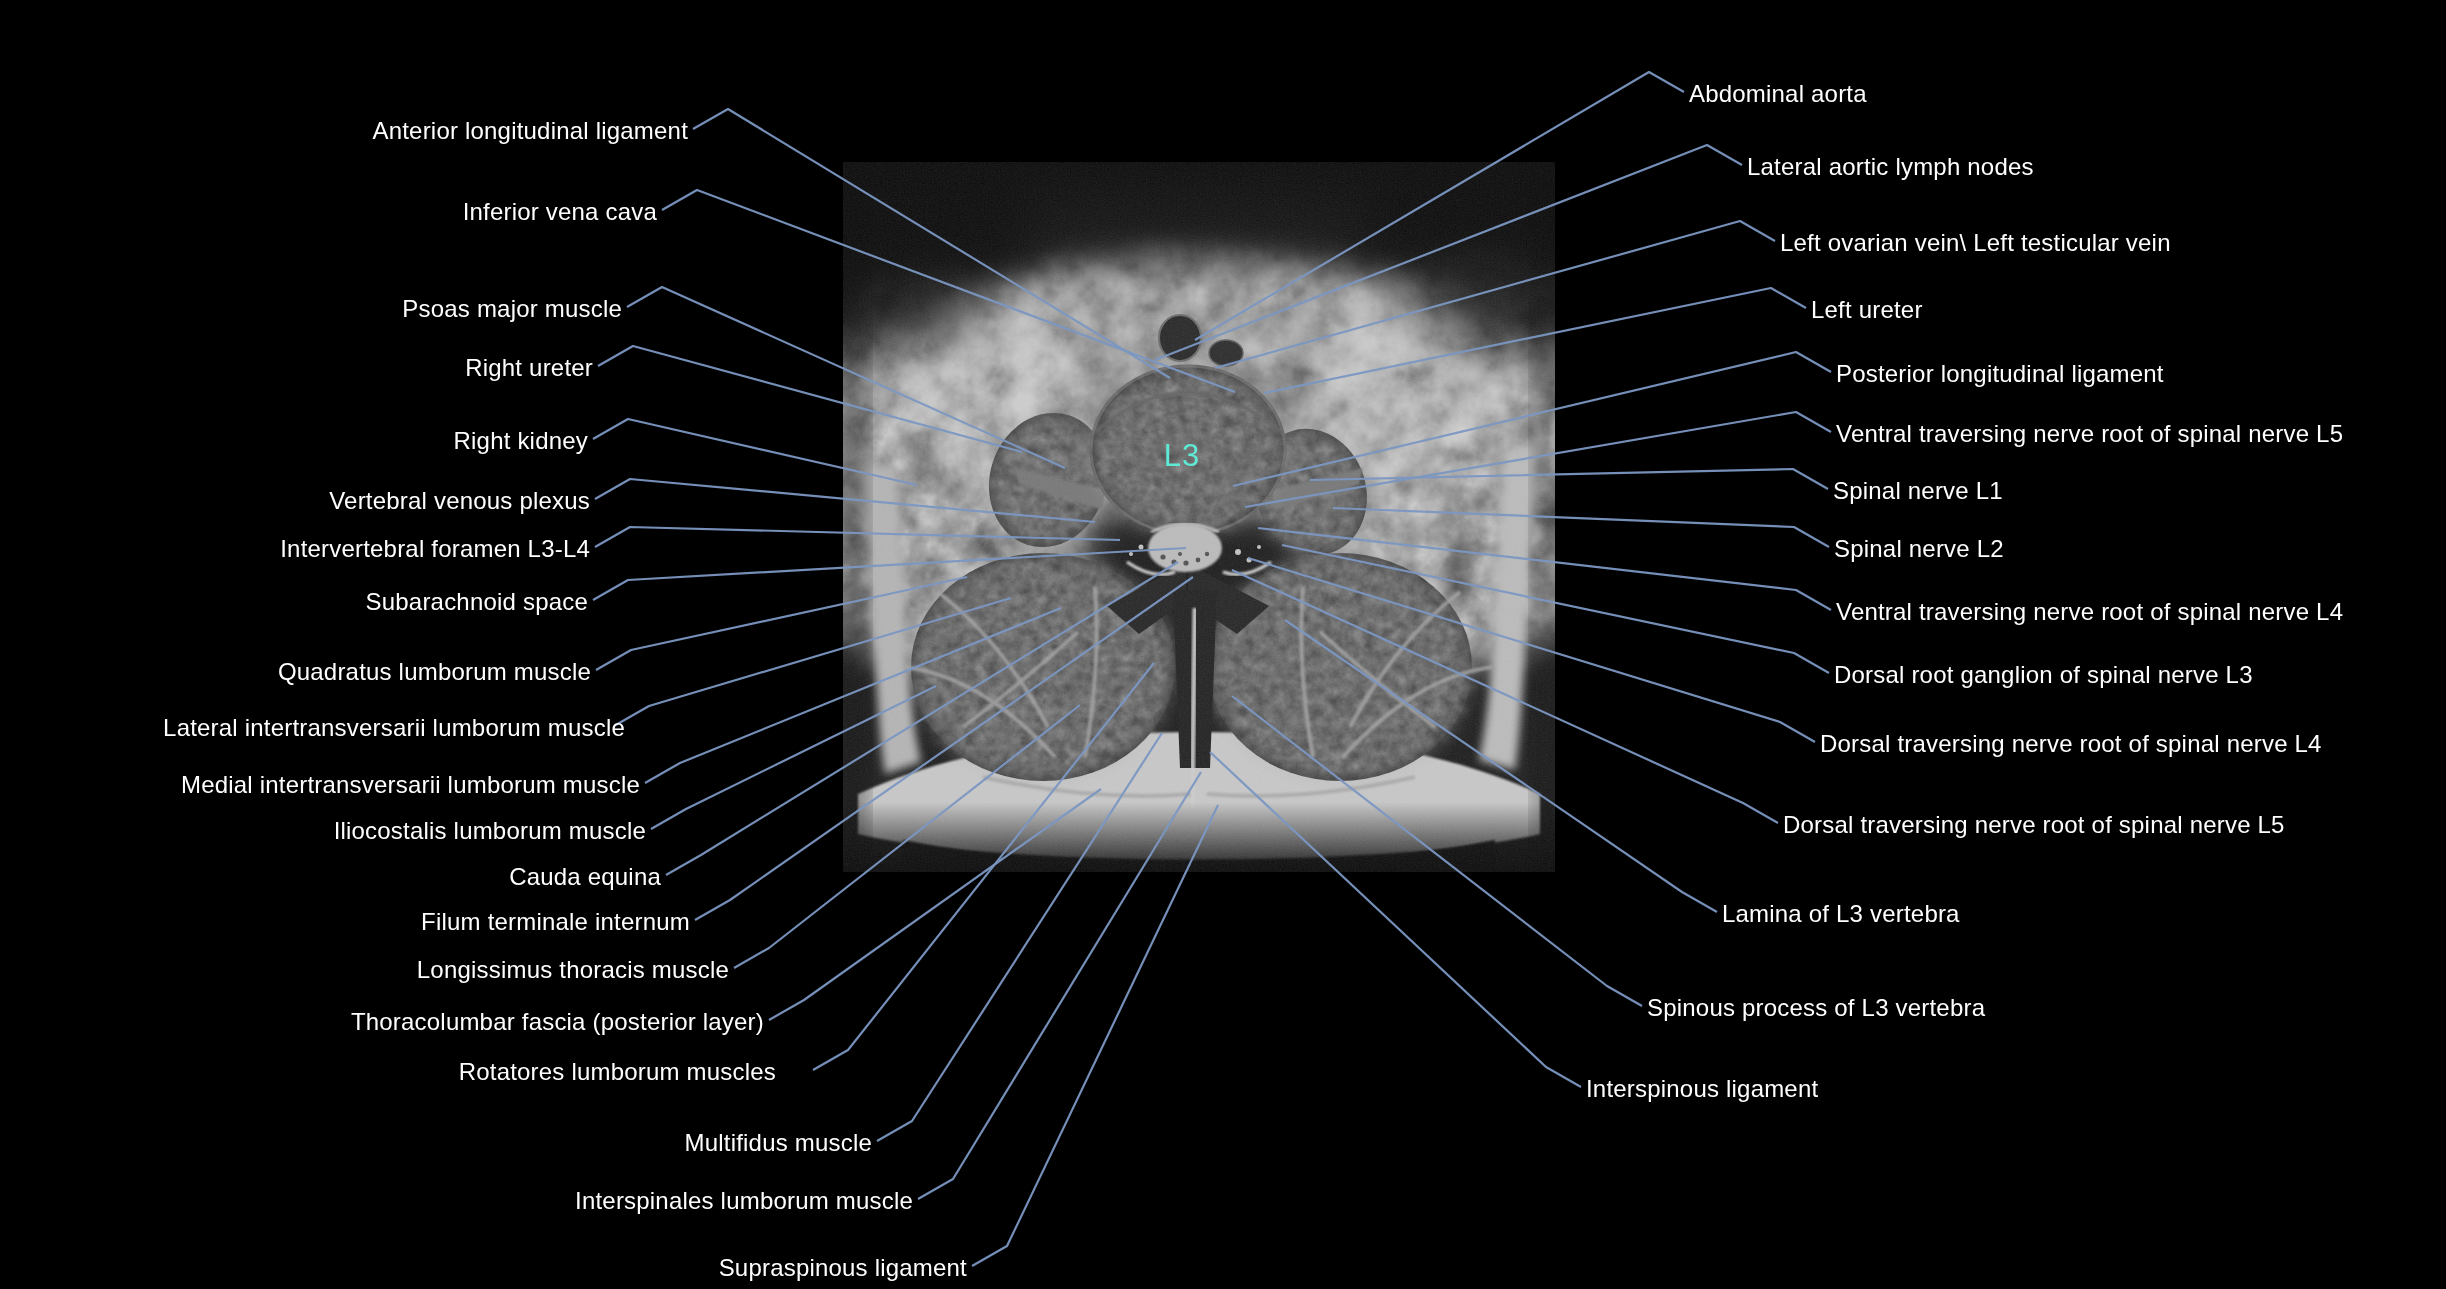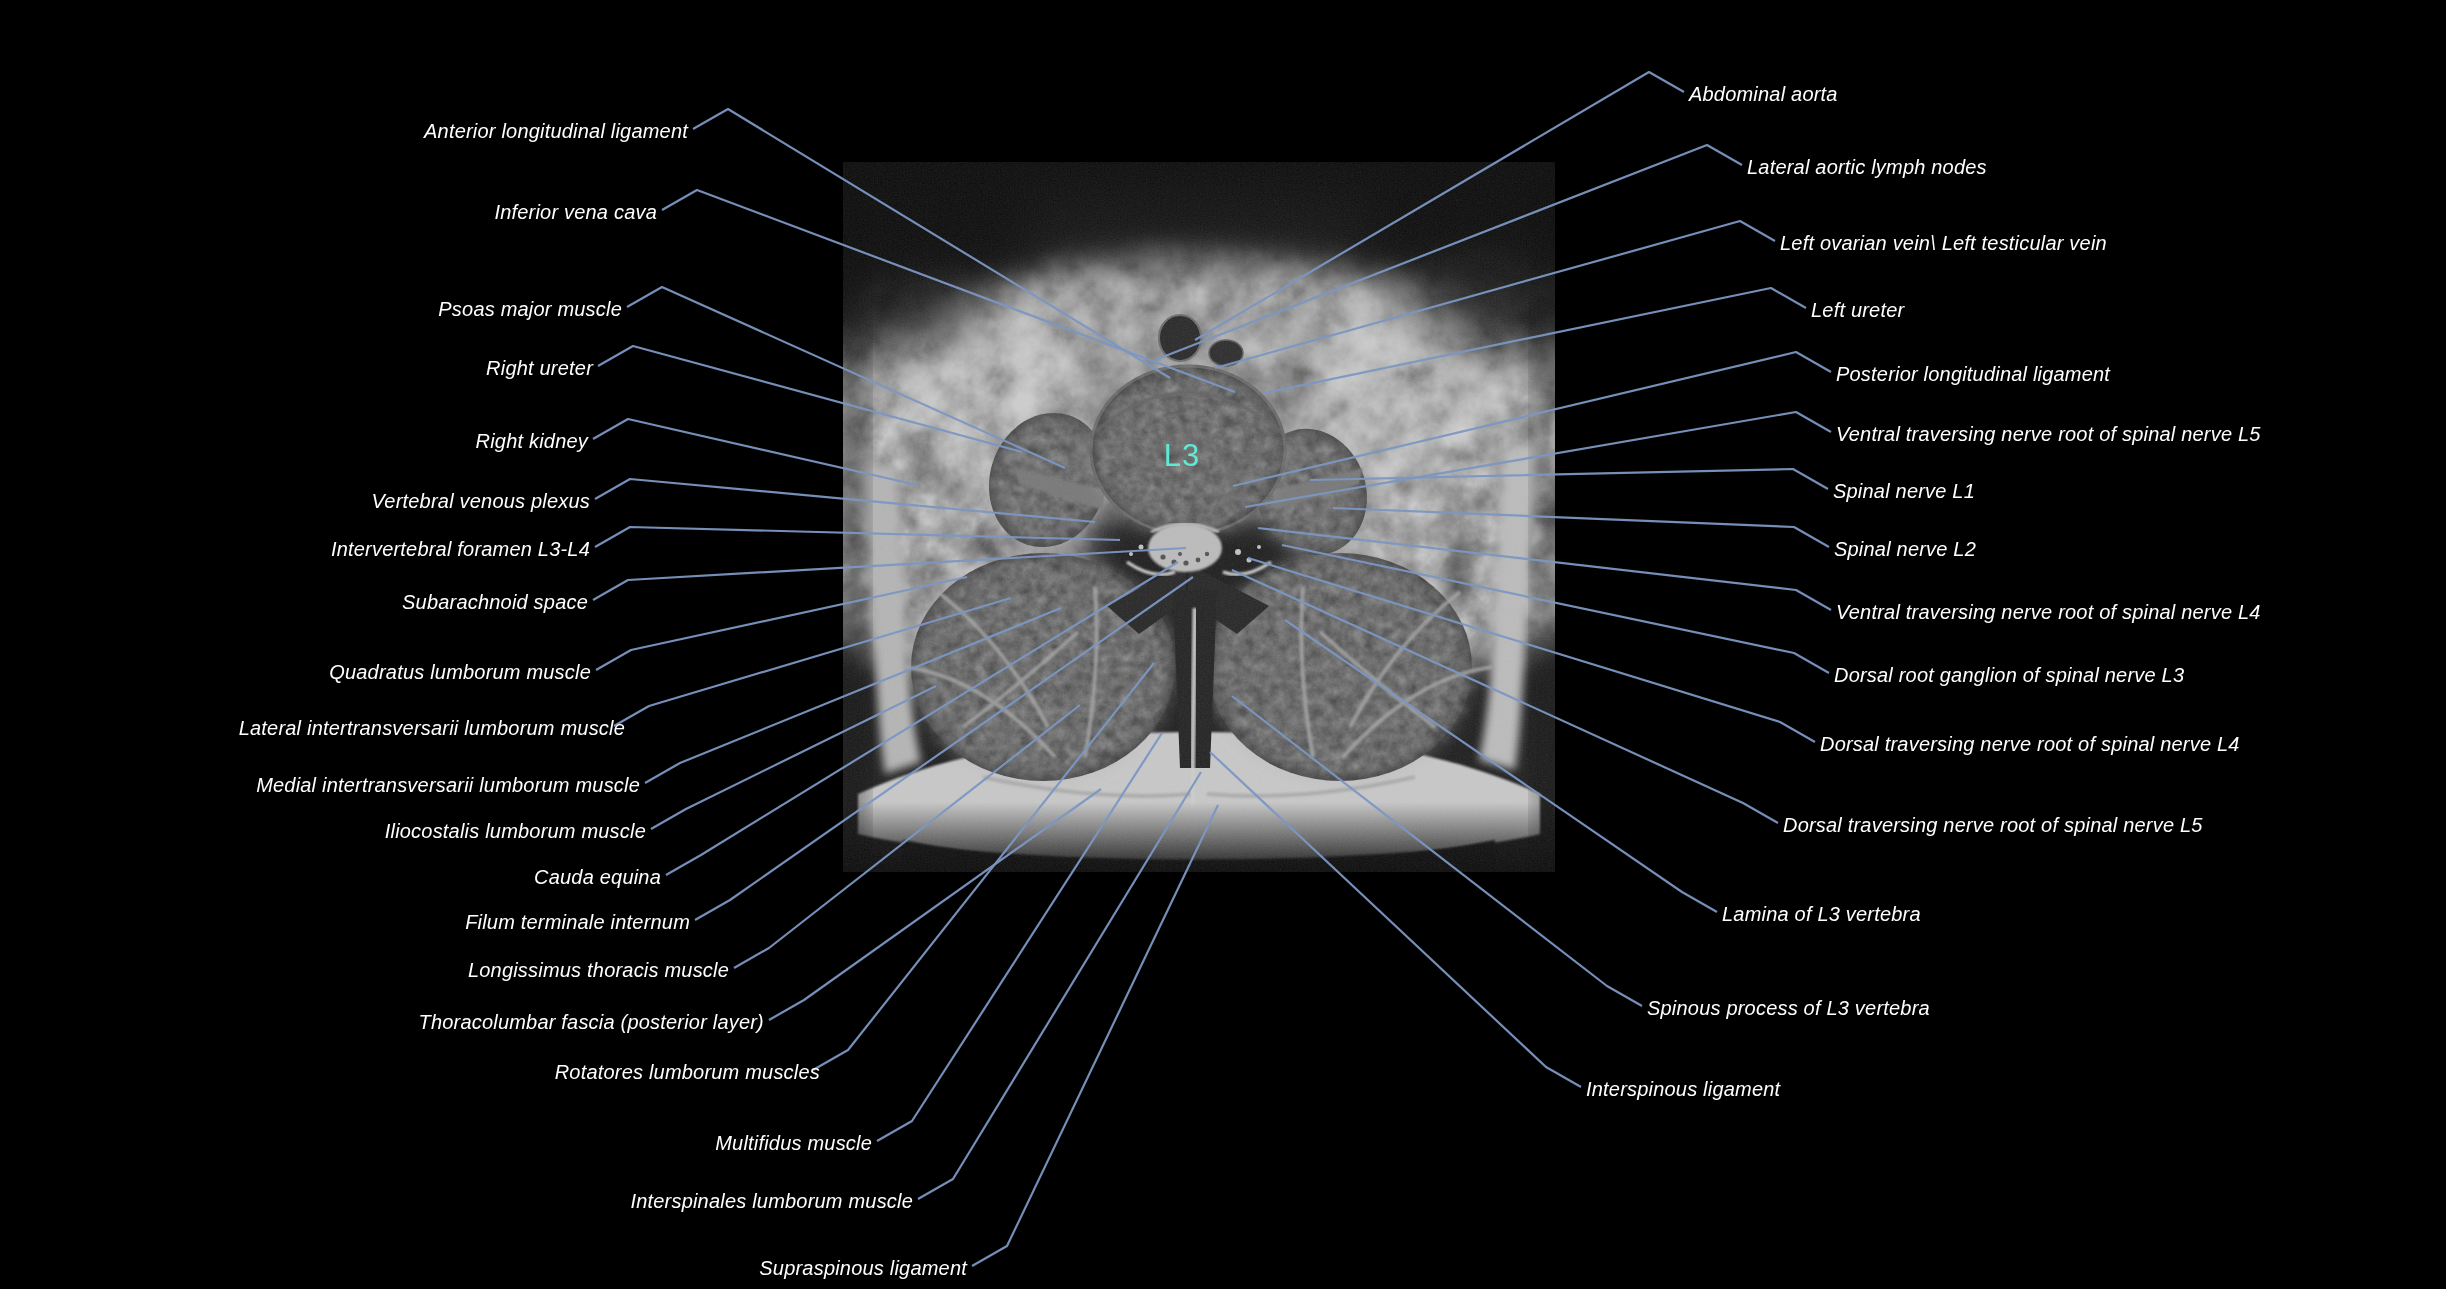--- a/index.html
+++ b/index.html
@@ -13,22 +13,22 @@
   }
   #stage{position:absolute;left:0;top:0;width:2446px;height:1289px;background:#000;}
   #mri-panel{position:absolute;left:843px;top:162px;width:712px;height:710px;}
   #mri-panel svg{display:block;width:712px;height:710px;}
   #line-layer{
     position:absolute;left:0;top:0;width:2446px;height:1289px;
     pointer-events:none;
   }
   #line-layer polyline{fill:none;stroke:var(--line);stroke-width:2.2;stroke-linejoin:round;opacity:.95;}
   .anat-label{
-    position:absolute;color:var(--label);font-size:20px;line-height:34px;
-    white-space:nowrap;letter-spacing:.2px;font-style:italic;
+    position:absolute;color:var(--label);font-size:24px;line-height:34px;
+    white-space:nowrap;letter-spacing:.2px;
   }
   .anat-label.left{text-align:right;}
   .anat-label.right{text-align:left;}
   #vertebra-label{
     position:absolute;left:1142px;top:438px;width:80px;height:36px;
     color:#5eead4;font-size:31px;line-height:36px;text-align:center;letter-spacing:1px;
   }
 </style>
 </head>
 <body style="background: rgb(0, 0, 0);">
@@ -211,21 +211,21 @@
       <div class="anat-label left" style="top: 532px; right: 1856px;">Intervertebral foramen L3-L4</div>
       <div class="anat-label left" style="top: 585px; right: 1858px;">Subarachnoid space</div>
       <div class="anat-label left" style="top: 655px; right: 1855px;">Quadratus lumborum muscle</div>
       <div class="anat-label left" style="top: 711px; right: 1821px;">Lateral intertransversarii lumborum muscle</div>
       <div class="anat-label left" style="top: 768px; right: 1806px;">Medial intertransversarii lumborum muscle</div>
       <div class="anat-label left" style="top: 814px; right: 1800px;">Iliocostalis lumborum muscle</div>
       <div class="anat-label left" style="top: 860px; right: 1785px;">Cauda equina</div>
       <div class="anat-label left" style="top: 905px; right: 1756px;">Filum terminale internum</div>
       <div class="anat-label left" style="top: 953px; right: 1717px;">Longissimus thoracis muscle</div>
       <div class="anat-label left" style="top: 1005px; right: 1682px;">Thoracolumbar fascia (posterior layer)</div>
-      <div class="anat-label left" style="top: 1055px; right: 1626px;">Rotatores lumborum muscles</div>
+      <div class="anat-label left" style="top: 1055px; right: 1670px;">Rotatores lumborum muscles</div>
       <div class="anat-label left" style="top: 1126px; right: 1574px;">Multifidus muscle</div>
       <div class="anat-label left" style="top: 1184px; right: 1533px;">Interspinales lumborum muscle</div>
       <div class="anat-label left" style="top: 1251px; right: 1479px;">Supraspinous ligament</div>
       <div class="anat-label right" style="top: 77px; left: 1689px;">Abdominal aorta</div>
       <div class="anat-label right" style="top: 150px; left: 1747px;">Lateral aortic lymph nodes</div>
       <div class="anat-label right" style="top: 226px; left: 1780px;">Left ovarian vein\ Left testicular vein</div>
       <div class="anat-label right" style="top: 293px; left: 1811px; text-align: right;">Left ureter</div>
       <div class="anat-label right" style="top: 357px; left: 1836px;">Posterior longitudinal ligament</div>
       <div class="anat-label right" style="top: 417px; left: 1836px;">Ventral traversing nerve root of spinal nerve L5</div>
       <div class="anat-label right" style="top: 474px; left: 1833px;">Spinal nerve L1</div>

